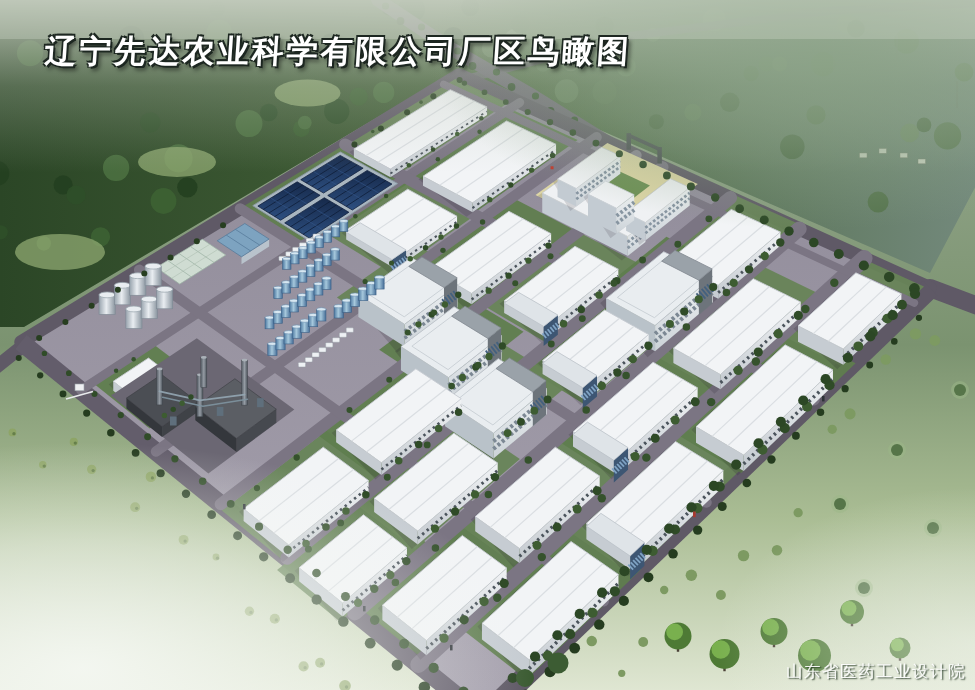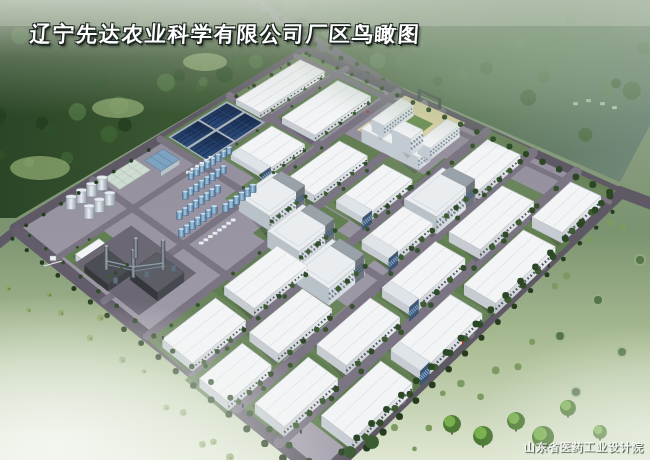--- a/index.html
+++ b/index.html
@@ -5,21 +5,21 @@
   html,body{margin:0;padding:0;background:#222;}
   .stage{position:relative;width:650px;height:460px;overflow:hidden;
          font-family:"DejaVu Sans","Liberation Sans",sans-serif;background:#9aa893;}
   .stage svg{position:absolute;left:0;top:0;}
   .title{position:absolute;left:30px;top:20px;width:420px;
          font-size:21px;font-weight:bold;letter-spacing:2px;color:#fff;
          transform:skewX(-4deg);white-space:nowrap;
          text-shadow:1.5px 1.5px 0 #1d2721,-1px -1px 0 #1d2721,1px -1px 0 #1d2721,
                      -1px 1px 0 #1d2721,2.5px 3px 3px rgba(0,0,0,.55);}
   .watermark{position:absolute;right:6px;bottom:5px;font-size:11px;letter-spacing:1px;
-         color:rgba(255,255,255,.92);text-shadow:1px 1px 1px rgba(30,50,30,.85);font-weight:bold;}
+         color:rgba(255,255,255,.92);text-shadow:1px 1px 1px rgba(30,50,30,.85);}
 </style>
 </head>
 <body>
 
 <div class="stage">
   <svg width="650" height="460" viewBox="0 0 650 460">
     <defs>
       <linearGradient id="bgGrad" x1="0" y1="0" x2="0" y2="1">
         <stop offset="0" stop-color="#a9b3a4"></stop>
           <stop offset="0.25" stop-color="#8ca083"></stop>

